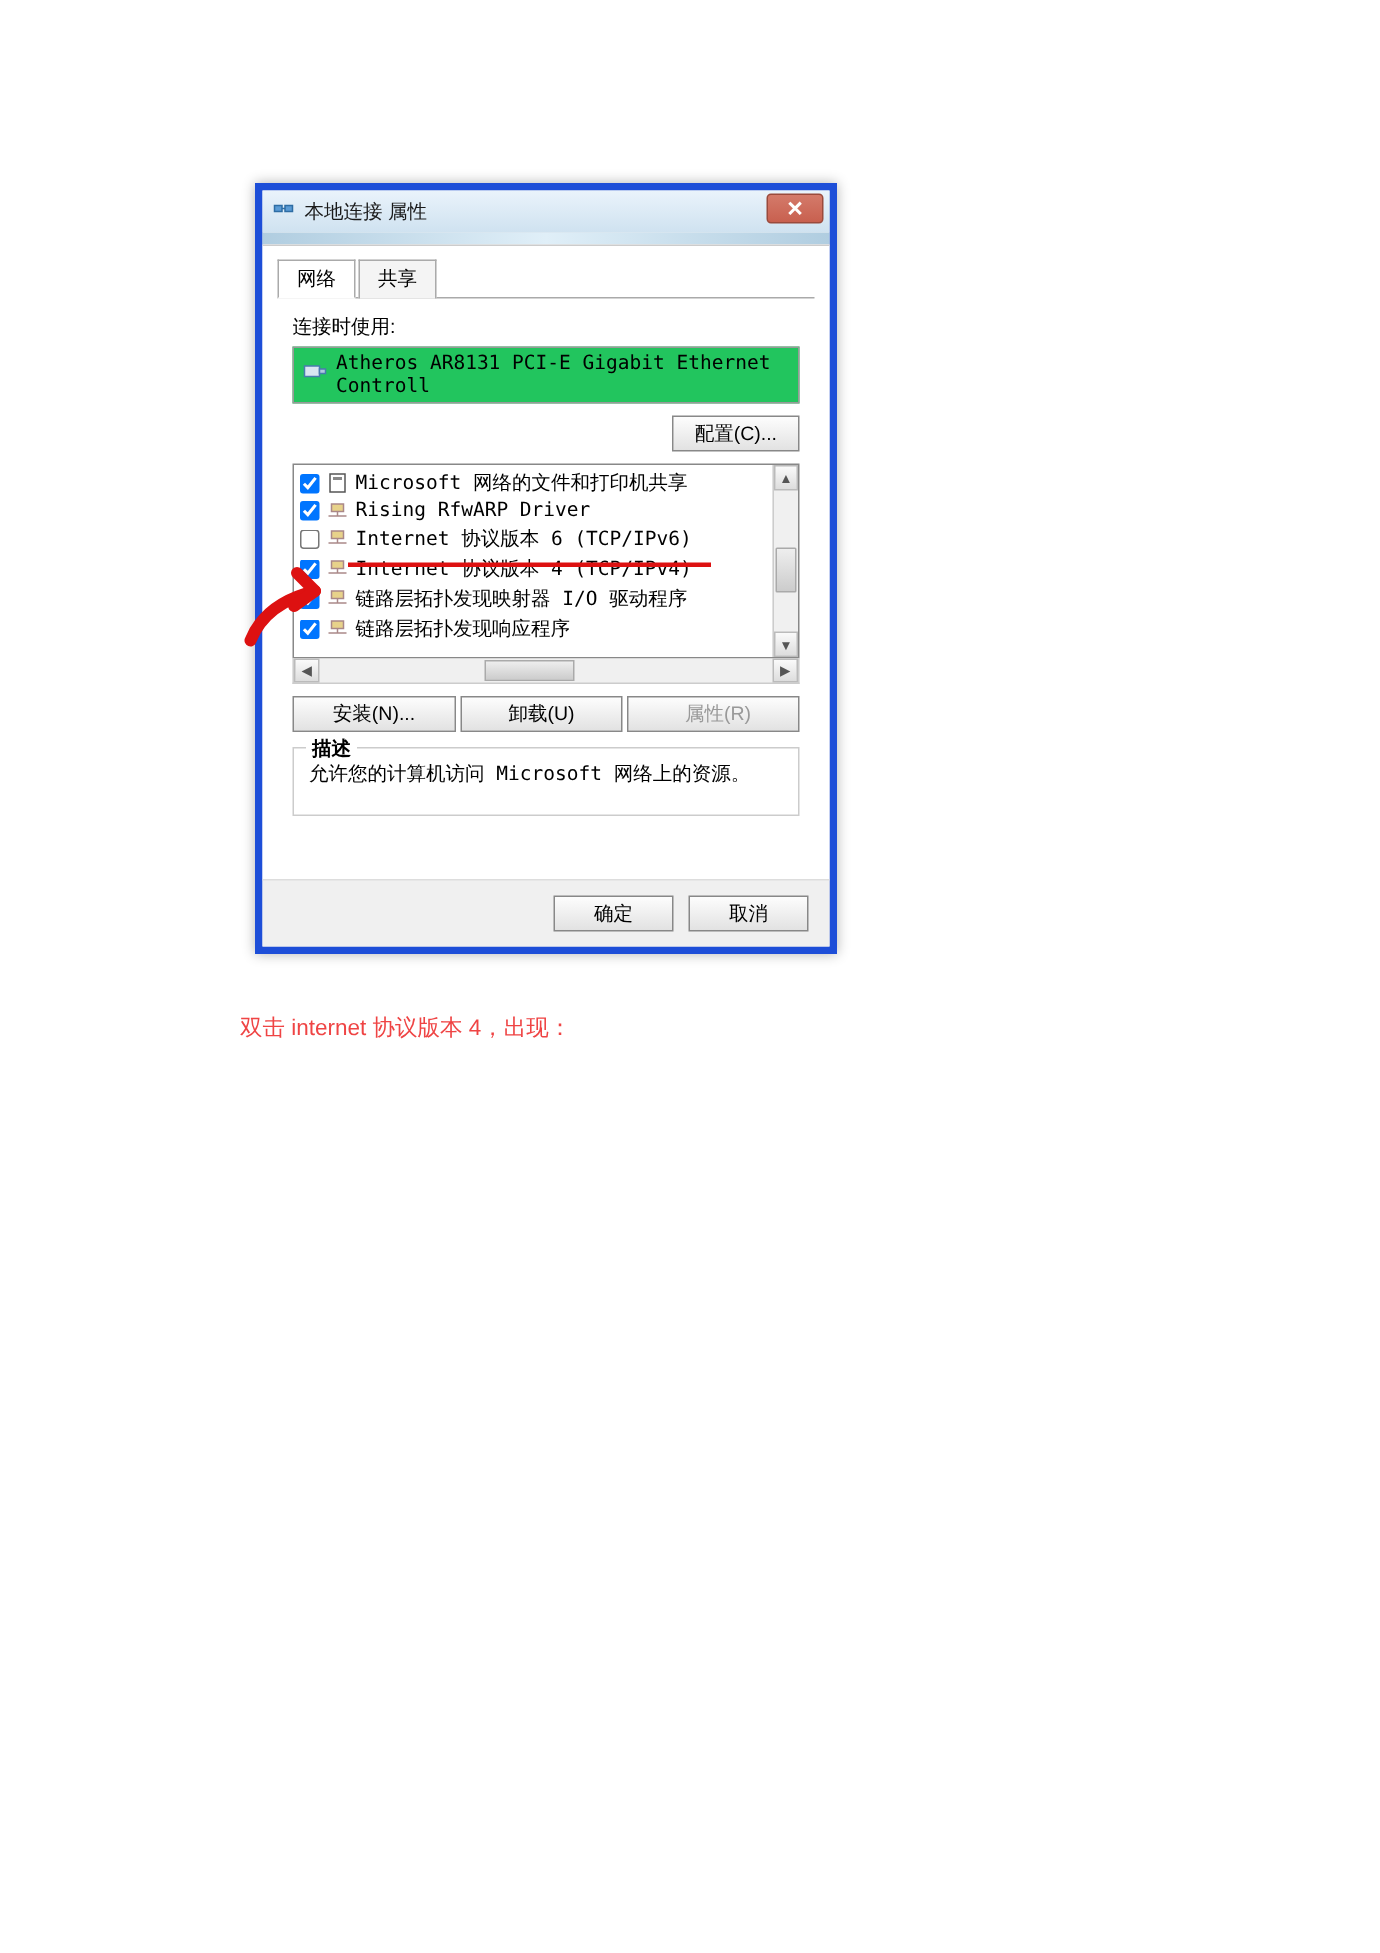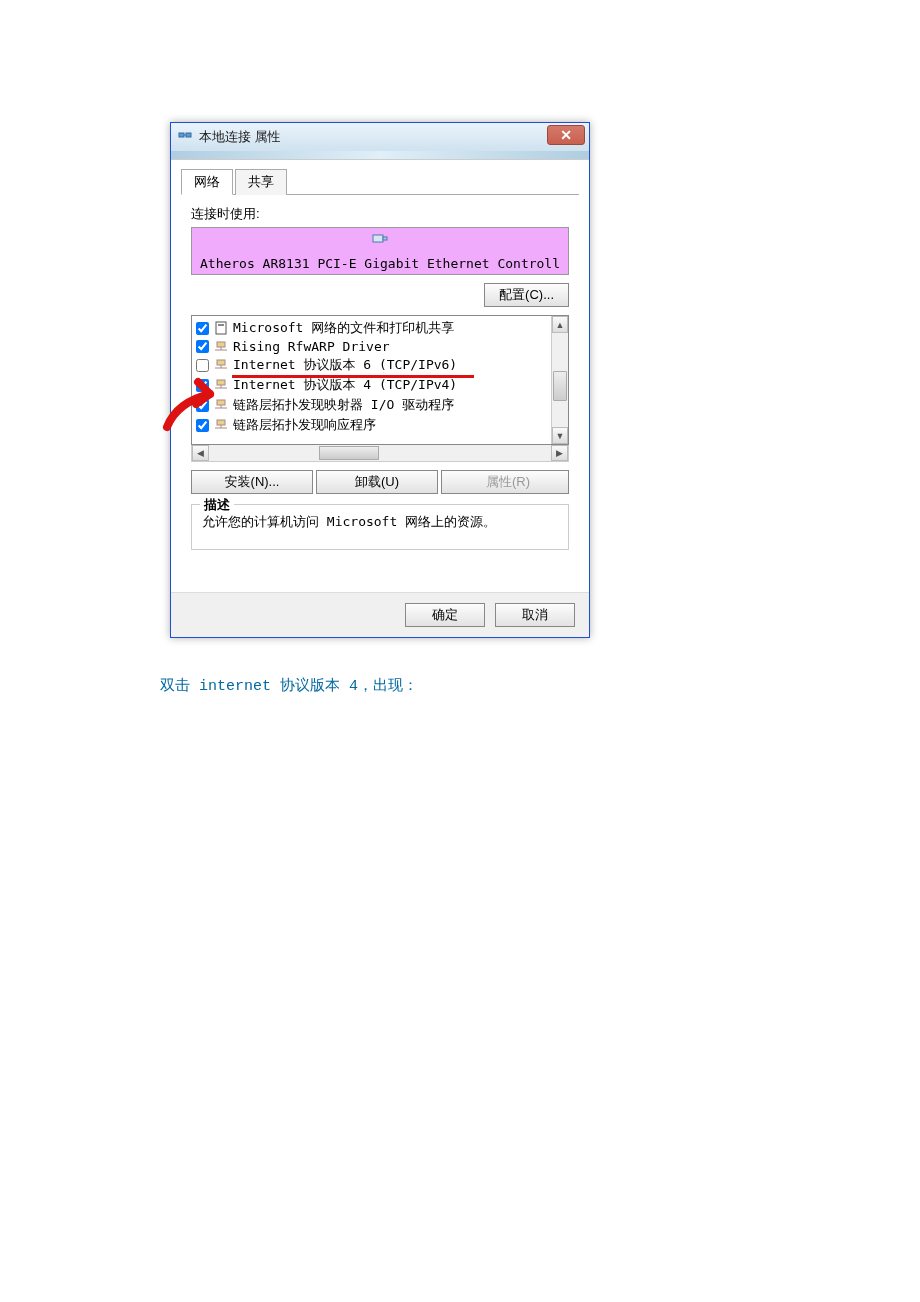--- a/index.html
+++ b/index.html
@@ -8,23 +8,23 @@
       font-family: "Microsoft YaHei", SimSun, Arial, sans-serif;
       font-size: 13px;
       width: 920px;
       height: 1302px;
       position: relative;
     }
     .dialog {
       position: absolute;
       left: 170px;
       top: 122px;
-      width: 420px;
+      width: 388px;
       background: #f0f0f0;
-      border: 1px solid #1d4ed8;
+      border: 5px solid #1d4ed8;
       box-shadow: 0 0 8px rgba(0,0,0,0.3);
     }
     .titlebar {
       height: 28px;
       background: linear-gradient(to bottom, #eaf3fb, #cfe2f0);
       display: flex;
       align-items: center;
       padding: 0 6px;
       position: relative;
     }
@@ -80,28 +80,27 @@
       background: #fff;
       border-bottom: 1px solid #fff;
     }
     .section-label {
       margin: 6px 0 4px 10px;
       font-size: 13px;
     }
     .adapter-box {
       margin: 0 10px 8px 10px;
       border: 1px solid #999;
-      background: #f0abfc;
+      background: #22c55e;
       padding: 3px 6px;
       display: flex;
       align-items: center;
       gap: 6px;
       font-family: "SimSun", monospace;
       font-size: 13px;
-      flex-direction: column;
     }
     .adapter-icon svg { width: 16px; height: 16px; }
     .btn-row-right {
       display: flex;
       justify-content: flex-end;
       margin: 4px 10px 8px 10px;
     }
     .win-btn {
       padding: 2px 14px;
       border: 1px solid #888;
@@ -258,22 +257,22 @@
       width: 242px;
       height: 3px;
       background: #d11;
       pointer-events: none;
     }
     .caption {
       position: absolute;
       left: 160px;
       top: 676px;
       font-size: 15px;
-      color: #0369a1;
-      font-family: Liberation Mono, monospace;
+      color: #ef4444;
+      font-family: Liberation Sans, sans-serif;
     }
   </style>
 </head>
 <body>
 
 <div class="dialog">
   <div class="titlebar">
     <span class="titlebar-icon">
       <svg viewBox="0 0 16 16">
           <rect x="2" y="5" width="5" height="4" fill="#5a9bd5" stroke="#2e6da4"></rect>

